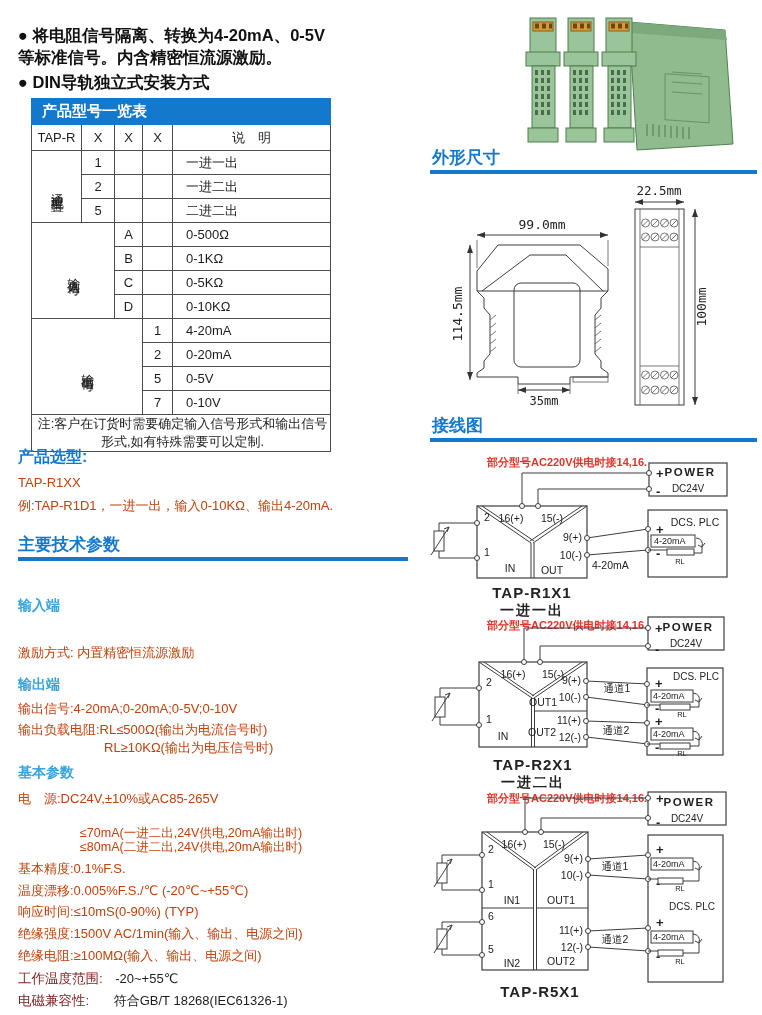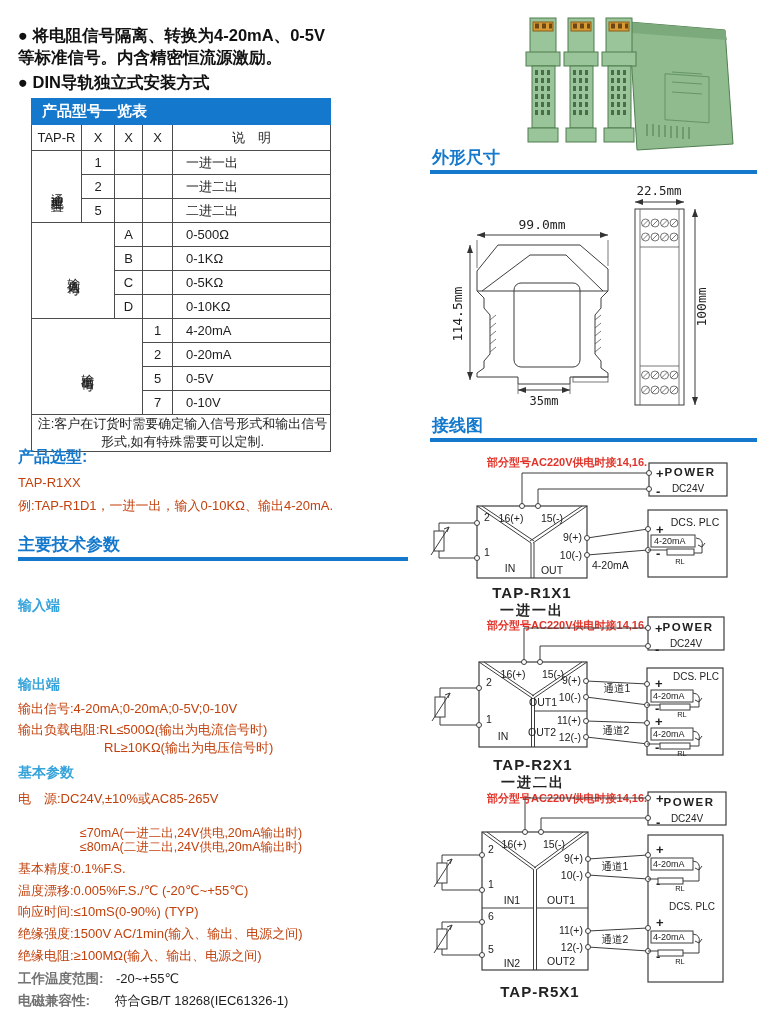--- a/index.html
+++ b/index.html
@@ -4,21 +4,21 @@
 <style>
   html,body{margin:0;padding:0;background:#ffffff;}
   #page{position:relative;width:762px;height:1015px;background:#ffffff;overflow:hidden;
         font-family:"Liberation Sans","DejaVu Sans",sans-serif;color:#1d1d1d;}
   .abs{position:absolute;}
   .feat{font-size:16.5px;font-weight:bold;color:#111;line-height:22px;white-space:nowrap;}
   .h1{font-size:17px;font-weight:bold;color:#1479cd;white-space:nowrap;}
   .h1bar{height:4px;background:#1479cd;}
   .h2{font-size:14px;font-weight:bold;color:#36a3da;white-space:nowrap;}
   .body{font-size:13px;color:#c2410c;white-space:nowrap;}
-  .lblblue{font-size:13.5px;font-weight:bold;color:#737373;}
+  .lblblue{font-size:13.5px;font-weight:normal;color:#7f1d1d;}
   .val{font-size:13px;color:#1d1d1d;margin-left:8px;}
   table.model{border-collapse:collapse;table-layout:fixed;width:299px;}
   table.model td{border:1px solid #4c4c4c;padding:0;text-align:center;font-size:13px;overflow:hidden;}
   table.model tr.title td{background:#1479cd;color:#ffffff;font-weight:bold;font-size:15px;
         text-align:left;padding-left:10px;height:25px;border:1px solid #1479cd;}
   table.model tr.hdr td{height:25px;}
   table.model tr.r td{height:23px;}
   table.model td.desc{text-align:left;padding-left:13px;}
   table.model td.glabel{vertical-align:middle;}
   .vert{writing-mode:vertical-rl;text-orientation:upright;margin:0 auto;font-size:13px;
@@ -135,20 +135,21 @@
     </table>
 
   <div class="abs h1" style="left:18px;top:447px;font-size:16px;">产品选型:</div>
   <div class="abs body" style="left:18px;top:475px;">TAP-R1XX</div>
   <div class="abs body" style="left:18px;top:497px;">例:TAP-R1D1，一进一出，输入0-10KΩ、输出4-20mA.</div>
 
   <div class="abs h1" style="left:18px;top:533px;text-align:right;">主要技术参数</div>
   <div class="abs h1bar" style="left:18px;top:557px;width:390px;"></div>
 
   <div class="abs h2" style="left:18px;top:597px;">输入端</div>
+  <div class="abs body" style="left:18px;top:644px;">激励方式: 内置精密恒流源激励</div>
 
   <div class="abs h2" style="left:18px;top:676px;">输出端</div>
   <div class="abs body" style="left:18px;top:700px;">输出信号:4-20mA;0-20mA;0-5V;0-10V</div>
   <div class="abs body" style="left:18px;top:721px;">输出负载电阻:RL≤500Ω(输出为电流信号时)</div>
   <div class="abs body" style="left:104px;top:739px;">RL≥10KΩ(输出为电压信号时)</div>
 
   <div class="abs h2" style="left:18px;top:764px;">基本参数</div>
   <div class="abs body" style="left:18px;top:790px;">电　源:DC24V,±10%或AC85-265V</div>
   <div class="abs body" style="left:80px;top:825px;font-size:12.5px;">≤70mA(一进二出,24V供电,20mA输出时)</div>
   <div class="abs body" style="left:80px;top:839px;font-size:12.5px;">≤80mA(二进二出,24V供电,20mA输出时)</div>

